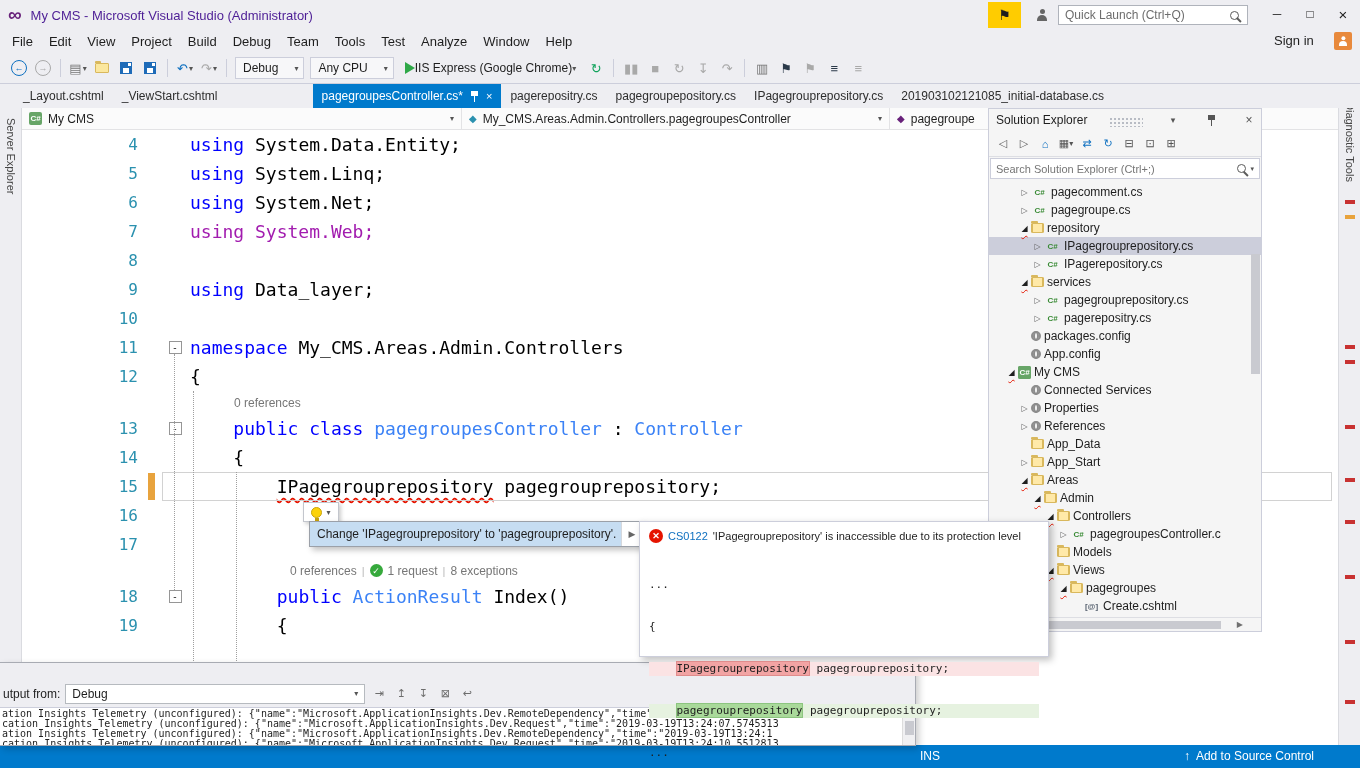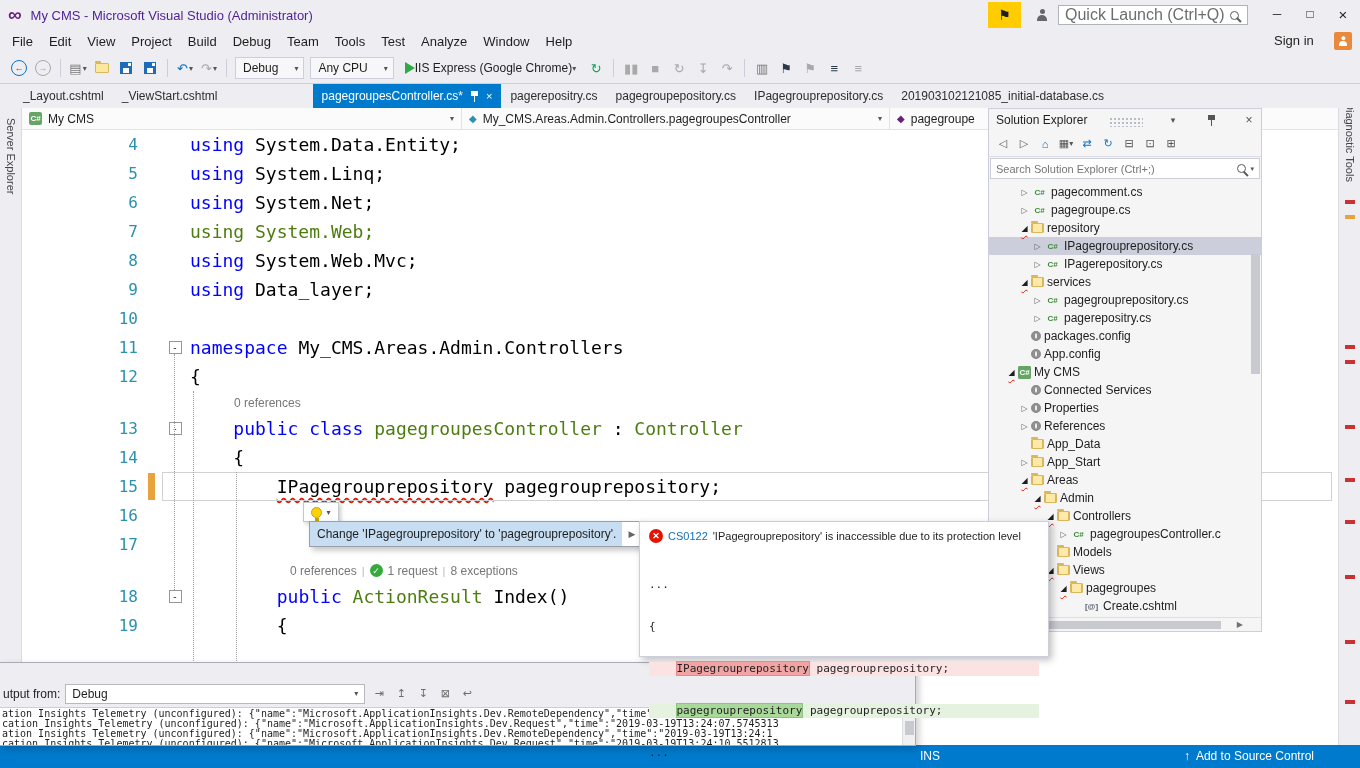--- a/index.html
+++ b/index.html
@@ -4,21 +4,21 @@
 <style>
 *{margin:0;padding:0;box-sizing:border-box}
 html,body{width:1360px;height:768px;overflow:hidden;background:#EEEEF2;font-family:"Liberation Sans",sans-serif;font-size:12px;color:#1E1E1E;position:relative}
 
 #titlebar{position:absolute;left:0;top:0;width:1360px;height:30px;background:#EEEEF2;display:flex;align-items:center;z-index:40}
 .vs-logo{color:#68217A;font-size:19px;font-weight:bold;margin:0 9px 0 8px;line-height:30px}
 .title-text{font-size:13px;color:#4c1d95;white-space:nowrap}
 .flag-btn{position:absolute;left:988px;top:2px;width:33px;height:26px;background:#FFCC00;display:flex;align-items:center;justify-content:center;font-size:14px;color:#1E1E1E}
 .feedback-btn{position:absolute;left:1030px;top:5px;width:24px;height:20px;display:flex;align-items:center;justify-content:center}
 .quick-launch{position:absolute;left:1058px;top:5px;width:190px;height:20px;background:#fff;border:1px solid #AFB3BB;display:flex;align-items:center}
-.ql-text{flex:1;color:#6D6D6D;padding-left:6px;font-size:16px;white-space:nowrap;overflow:hidden}
+.ql-text{flex:1;color:#6D6D6D;padding-left:6px;font-size:12px;white-space:nowrap;overflow:hidden}
 .winbtn{position:absolute;top:0;width:30px;height:28px;display:flex;align-items:center;justify-content:center;font-size:12px;color:#1E1E1E}
 
 #menubar{position:absolute;left:0;top:30px;width:1360px;height:23px;display:flex;align-items:center;padding-left:4px;z-index:40}
 .menu-item{padding:3px 8px;font-size:13px;white-space:nowrap}
 .signin{position:absolute;left:1274px;top:3px;font-size:13px}
 .avatar{position:absolute;left:1334px;top:2px;width:18px;height:18px;background:#E8893C;border-radius:2px;display:flex;align-items:center;justify-content:center}
 
 #toolbar{position:absolute;left:0;top:53px;width:1360px;height:31px;border-bottom:1px solid #CCCEDB;display:flex;align-items:center;gap:2px;padding-left:8px;z-index:40;background:#EEEEF2}
 .tbtn{min-width:22px;height:22px;display:flex;align-items:center;justify-content:center;color:#4A4A4A;font-size:13px;gap:1px}
 .tbtn.blue{color:#0E70C0}.tbtn.gray{color:#A9A9A9}.tbtn.teal{color:#11A35C}.tbtn.dark{color:#2B3A4A}.tbtn.dim{color:#777}
@@ -57,21 +57,21 @@
 .bc-caret{margin-left:auto;color:#555;font-size:8px}
 .bc-ic{font-size:10px}
 #code-area{position:absolute;left:22px;top:130px;width:1316px;height:615px;background:#fff;overflow:hidden;font-family:"DejaVu Sans Mono",monospace;font-size:18px;z-index:1}
 .crow{display:flex;height:29px;position:relative}
 .gutter{width:124px;text-align:right;padding-right:8px;color:#2B91AF;font-size:16px;line-height:29px;flex:none;font-family:"DejaVu Sans Mono",monospace}
 .markercol{width:16px;flex:none;position:relative}
 .markercol.changed::after{content:"";position:absolute;left:2px;top:1px;bottom:1px;width:7px;background:#E8A33D}
 .foldcol{width:26px;flex:none;display:flex;align-items:center;justify-content:center}
 .foldbox{width:13px;height:13px;border:1px solid #969696;background:#fff;font-size:10px;line-height:11px;text-align:center;color:#333;font-family:"Liberation Sans",sans-serif}
 .codetext{line-height:29px;white-space:pre;padding-left:2px}
-.k{color:#0000FF}.p{color:#000}.t{color:#4d7c0f}.g{color:#4d7c0f}
+.k{color:#0000FF}.p{color:#000}.t{color:#3b82f6}.g{color:#a21caf}
 .e{color:#000;text-decoration-line:underline;text-decoration-style:wavy;text-decoration-color:#E51400;text-underline-offset:4px}
 .lensrow{height:23px;display:flex;align-items:center;gap:5px;font-family:"Liberation Sans",sans-serif}
 .lens{color:#767676;font-size:12px}
 .lens-sep{color:#B9B9B9;font-size:11px}
 .check-ic{width:13px;height:13px;border-radius:50%;background:#36A93C;color:#fff;font-size:9px;display:flex;align-items:center;justify-content:center}
 .linebox{position:absolute;left:140px;right:6px;top:0;bottom:0;border:1px solid #D2D2D2;pointer-events:none}
 .vguide{position:absolute;width:0;border-left:1px dotted #9F9F9F;pointer-events:none}
 
 #bulb-box{position:absolute;left:303px;top:502px;width:36px;height:20px;background:#fff;border:1px solid #C3C6CD;box-shadow:2px 2px 4px rgba(0,0,0,.2);display:flex;align-items:center;justify-content:center;gap:4px;z-index:30}
 .bulb{width:11px;height:11px;border-radius:50%;background:#FCD209;border:1px solid #C9A30A;position:relative}
@@ -339,21 +339,20 @@
       <div class="crow">
         <span class="gutter">7</span>
         <span class="markercol"></span>
         <span class="foldcol"></span>
         <span class="codetext"><span class="g">using System.Web;</span></span>
       </div>
       <div class="crow">
         <span class="gutter">8</span>
         <span class="markercol"></span>
         <span class="foldcol"></span>
-        <span class="codetext"><span class="k">using </span><span class="p">System.Web.Mvc;</span></span>
       </div>
       <div class="crow">
         <span class="gutter">9</span>
         <span class="markercol"></span>
         <span class="foldcol"></span>
         <span class="codetext"><span class="k">using </span><span class="p">Data_layer;</span></span>
       </div>
       <div class="crow">
         <span class="gutter">10</span>
         <span class="markercol"></span>

